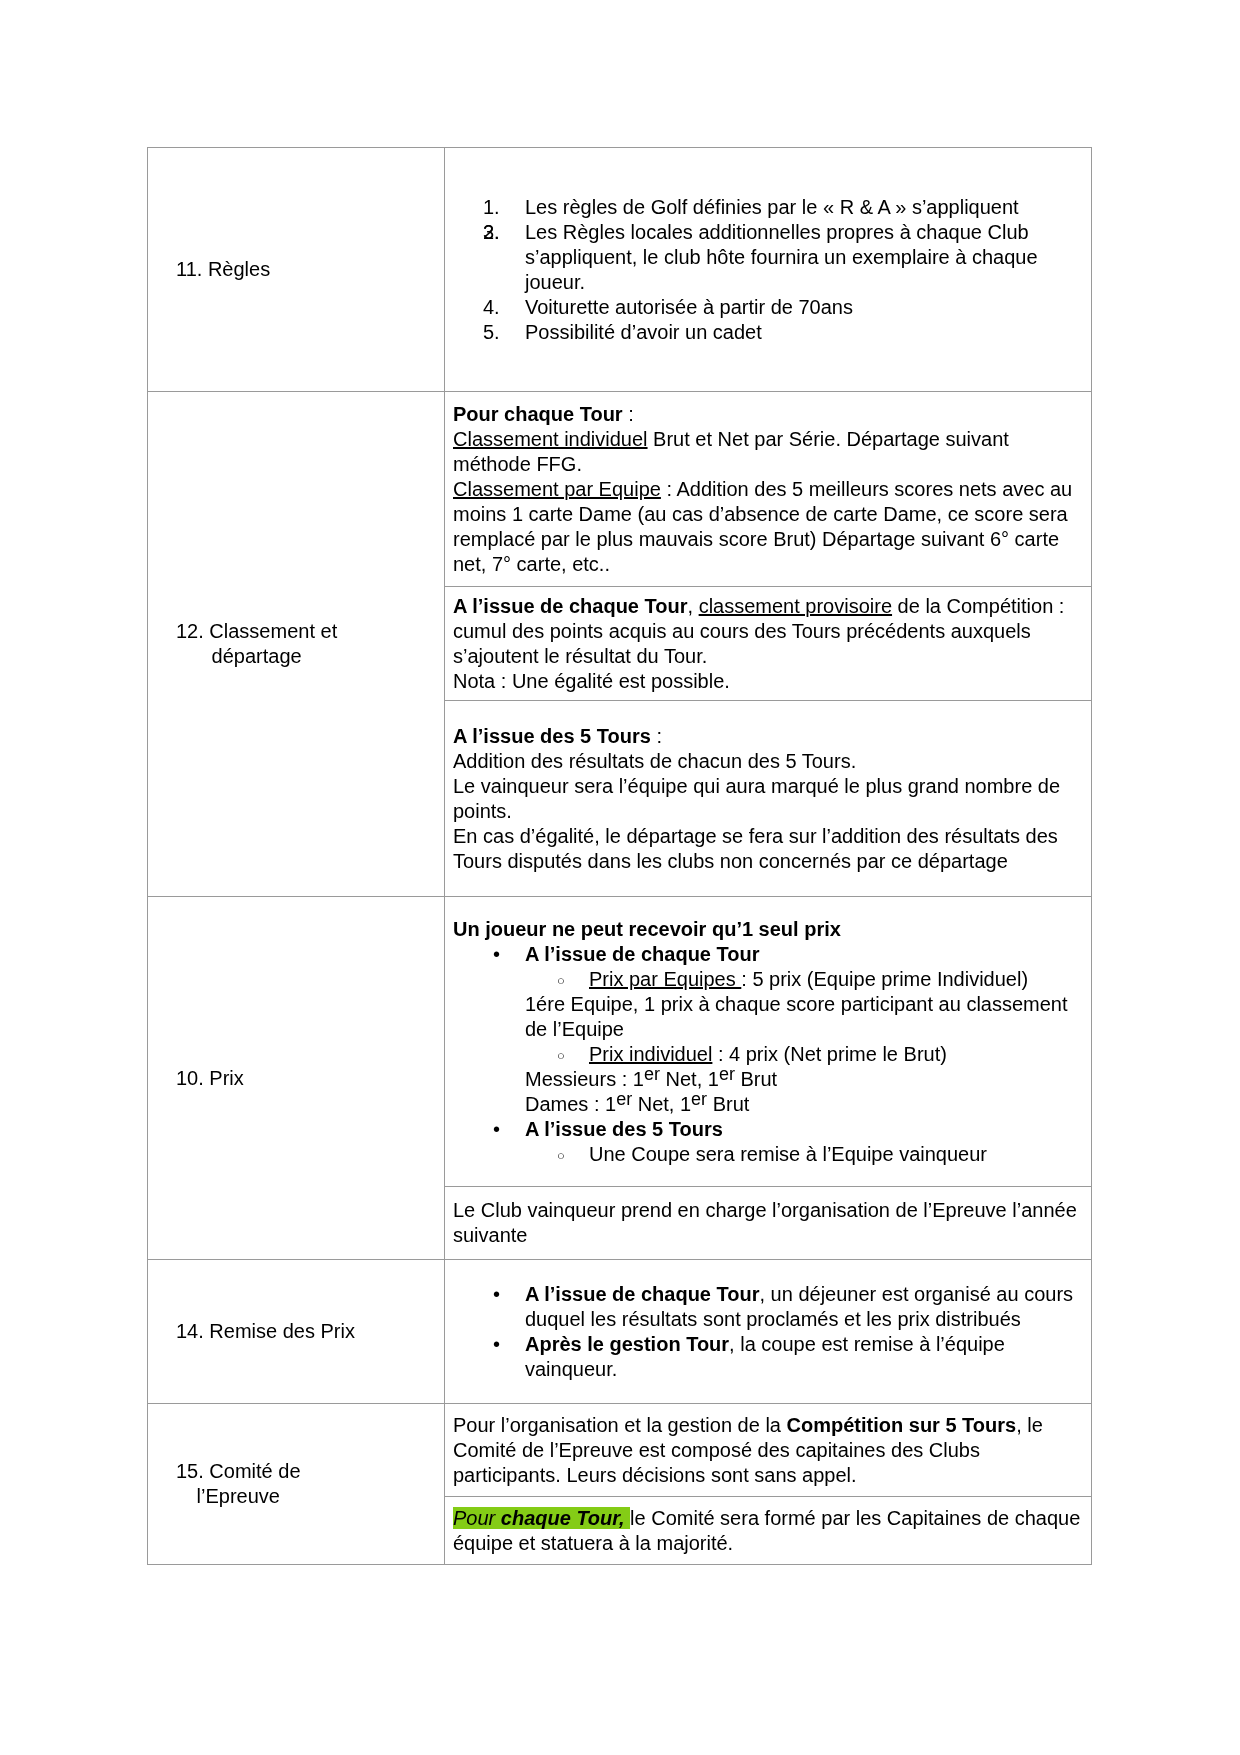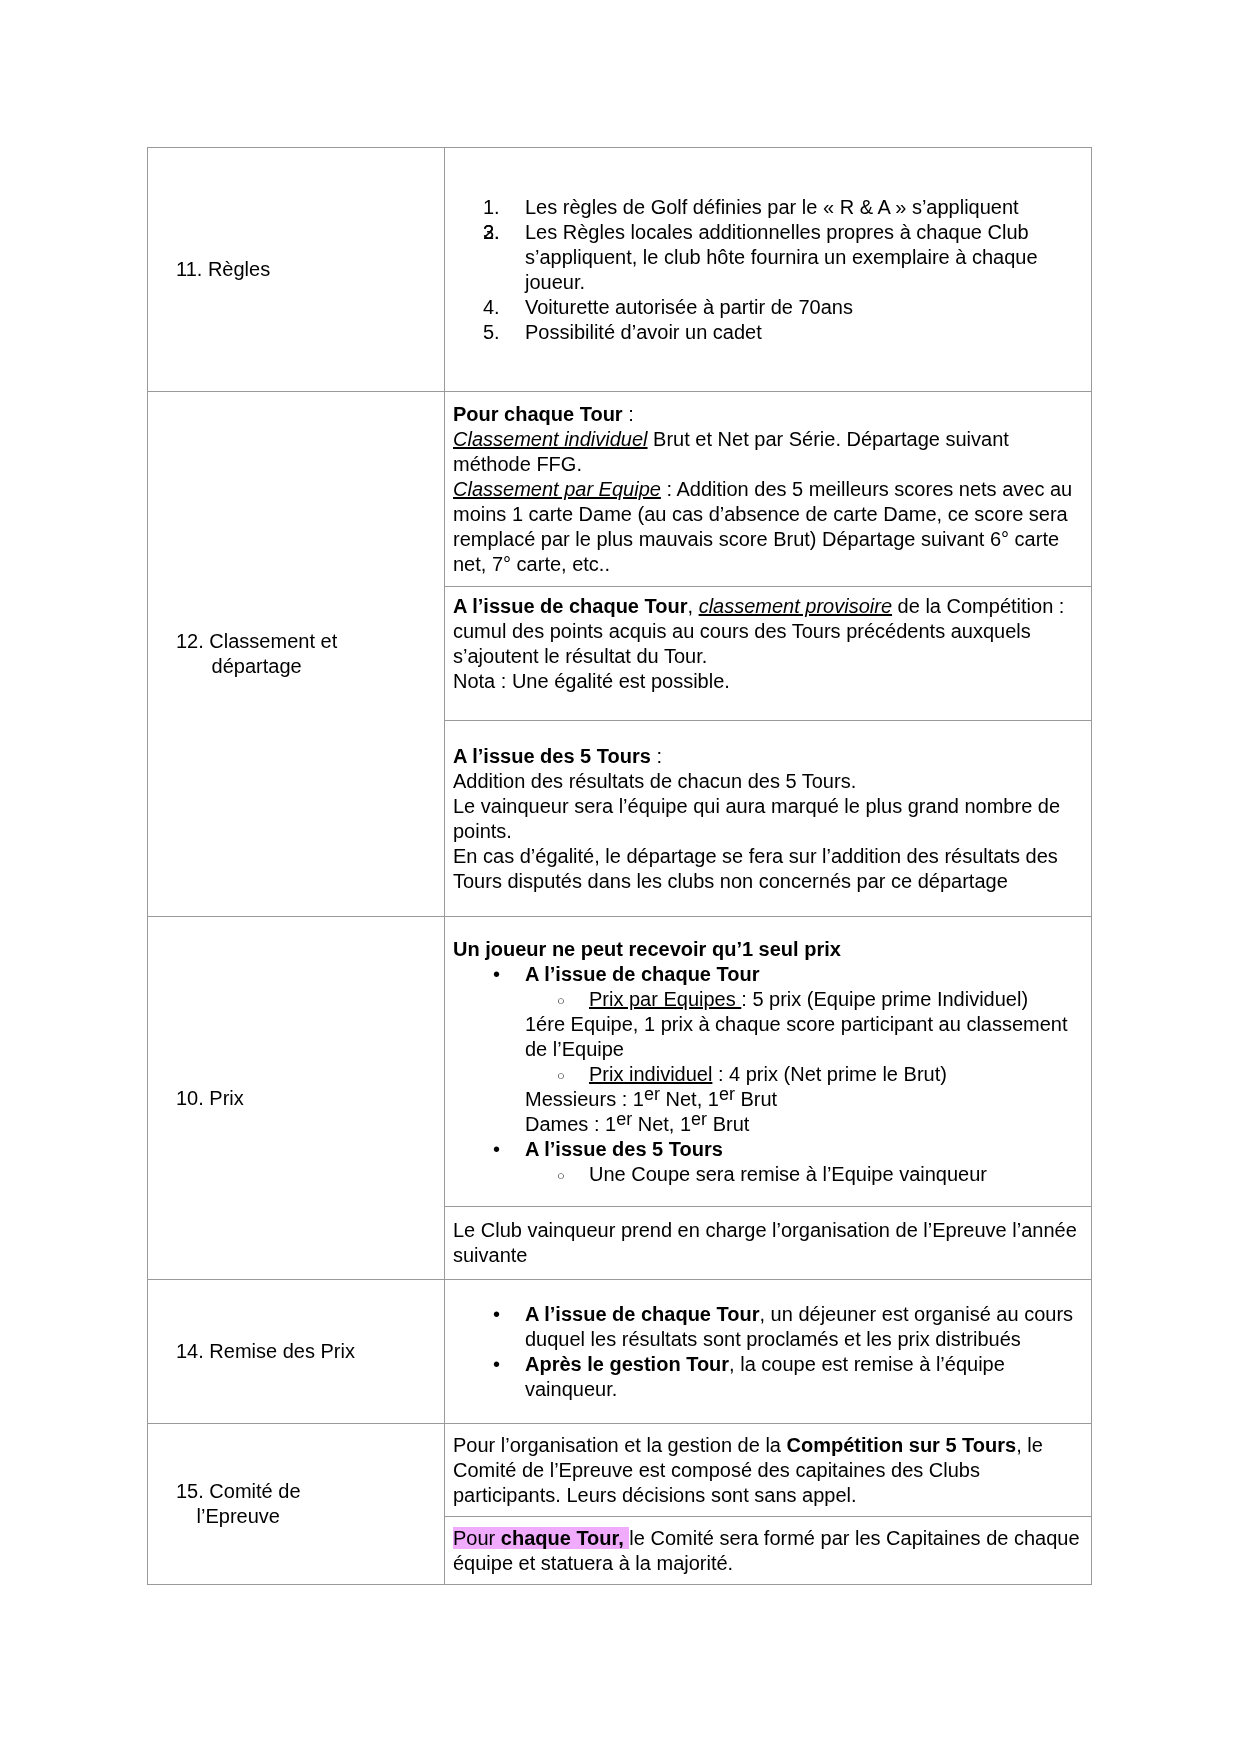--- a/index.html
+++ b/index.html
@@ -29,27 +29,27 @@
   .rcol .cell:first-child{border-top:none;}
   .p{margin:0;}
   .ni{position:relative;padding-left:72px;margin:0;}
   .ni .n{position:absolute;left:30px;}
   .b1{position:relative;padding-left:72px;margin:0;}
   .b1 .m{position:absolute;left:40px;}
   .b2{position:relative;padding-left:136px;margin:0;}
   .b2 .m{position:absolute;left:104px;font-size:13px;top:1px;}
   .ind1{padding-left:72px;margin:0;}
   .bd{font-weight:bold;}
-  .iu{font-style:italic;text-decoration:underline;}
+  .iu{text-decoration:underline;}
   .u{text-decoration:underline;}
-  .hl{background:#f0abfc;}
+  .hl{background:#84cc16;font-style:italic;}
   .sup{font-size:18px;position:relative;top:-6px;line-height:0;}
   
   .h-r11{height:243px;}
-  .h-r12a{height:194px;} .h-r12b{height:114px;} .h-r12c{height:196px;margin-top:20px;}
+  .h-r12a{height:194px;} .h-r12b{height:114px;} .h-r12c{height:196px;}
   .h-r13a{height:289px;} .h-r13b{height:73px;}
   .h-r14{height:144px;}
   .h-r15a{height:92px;} .h-r15b{height:68px;}
 </style>
 </head>
 <body>
 
 <div class="tbl">
 
   <div class="row h-r11">

